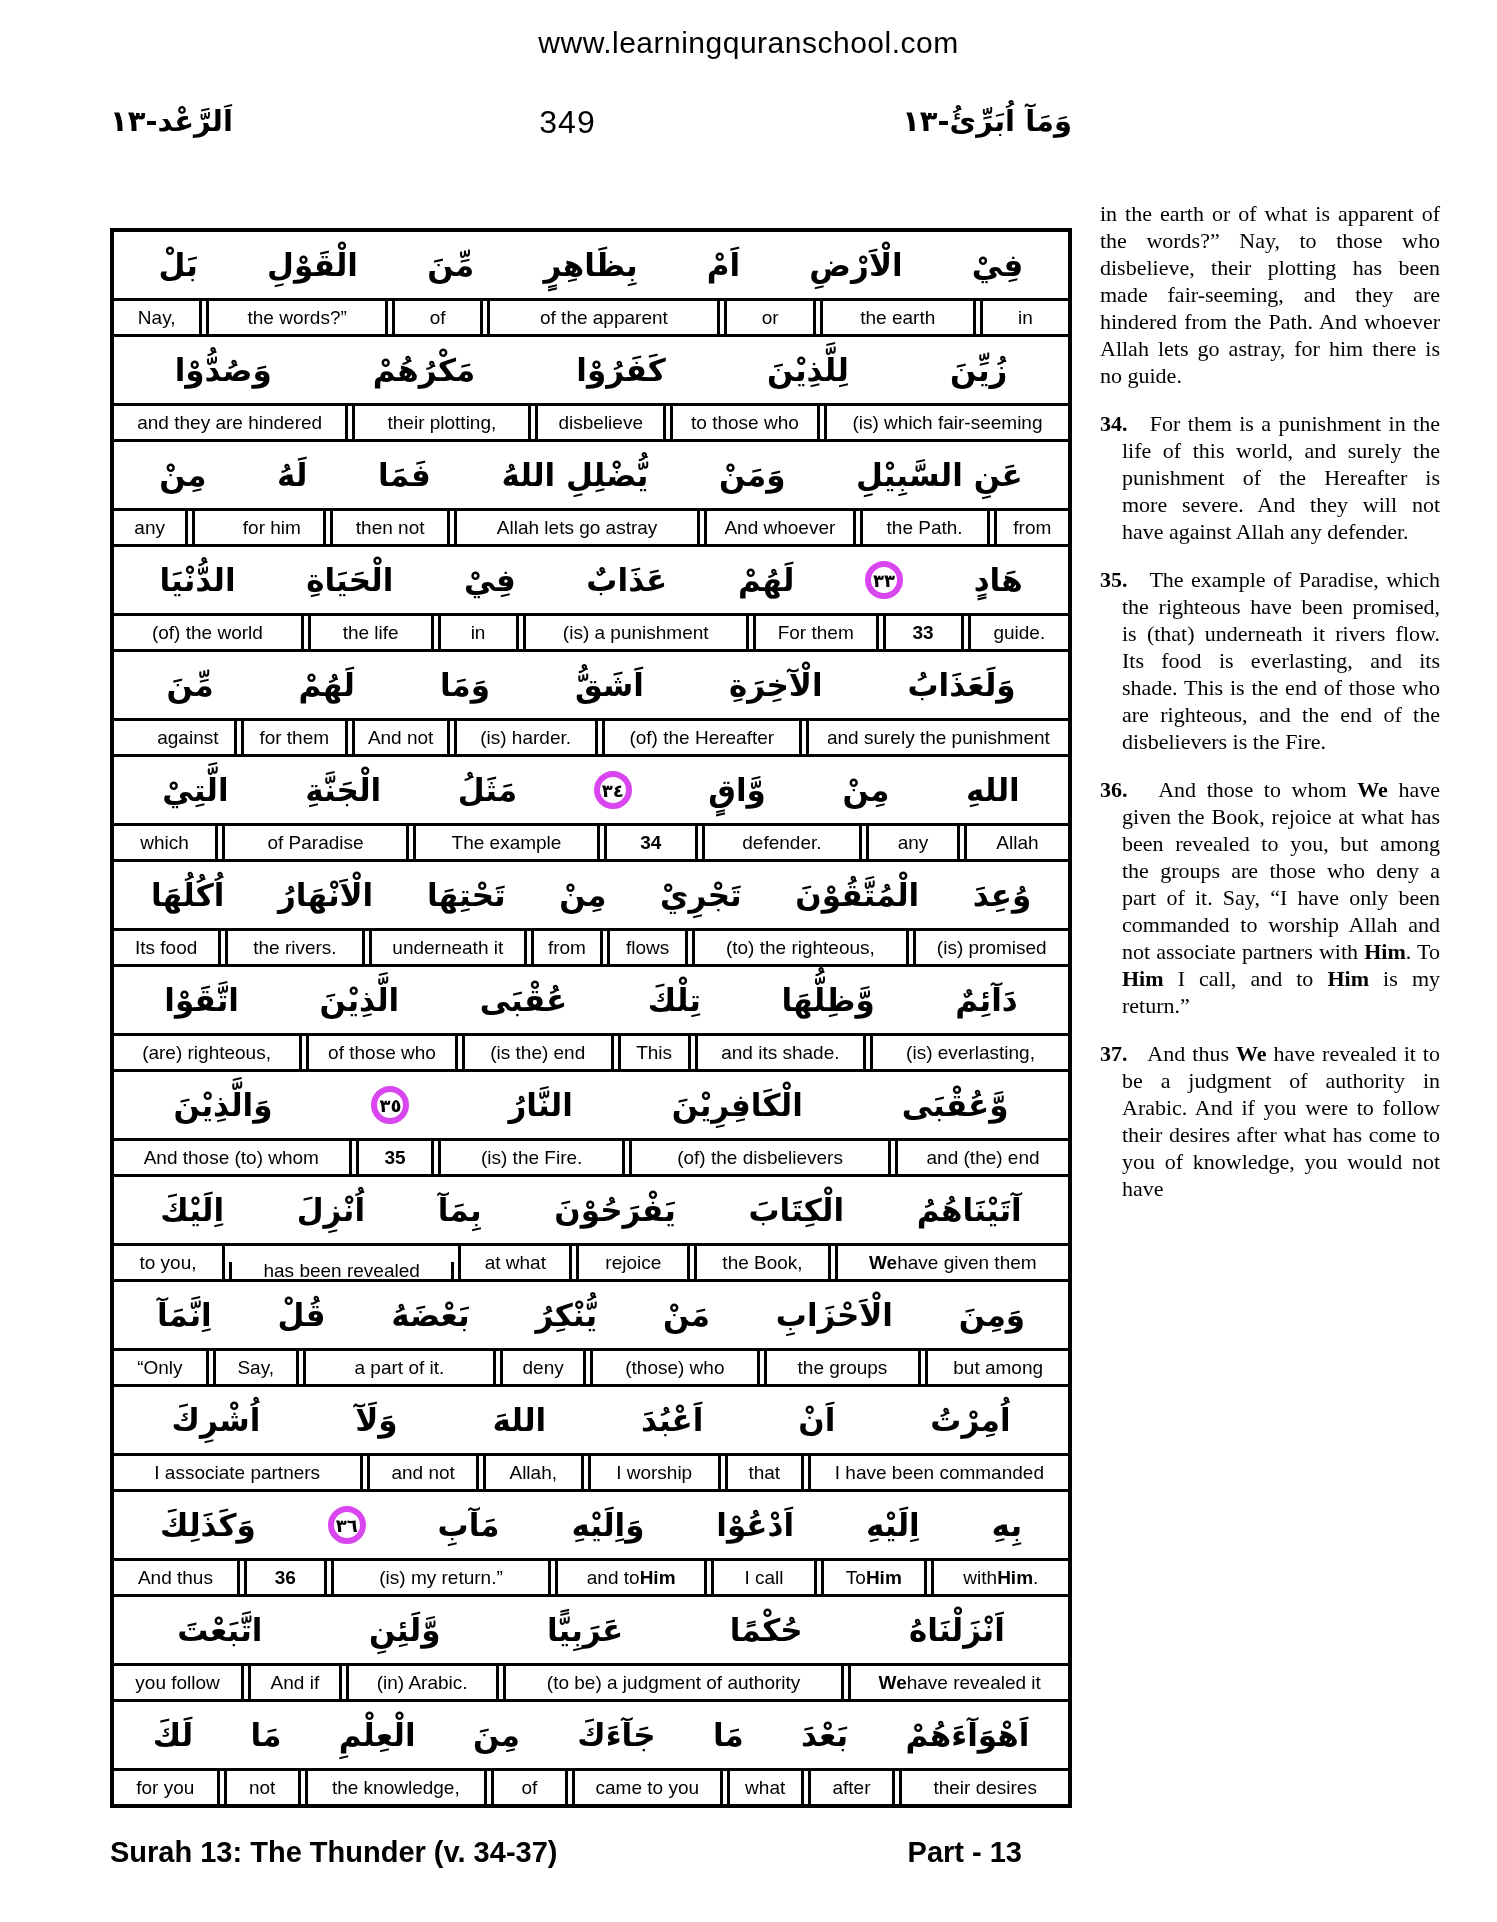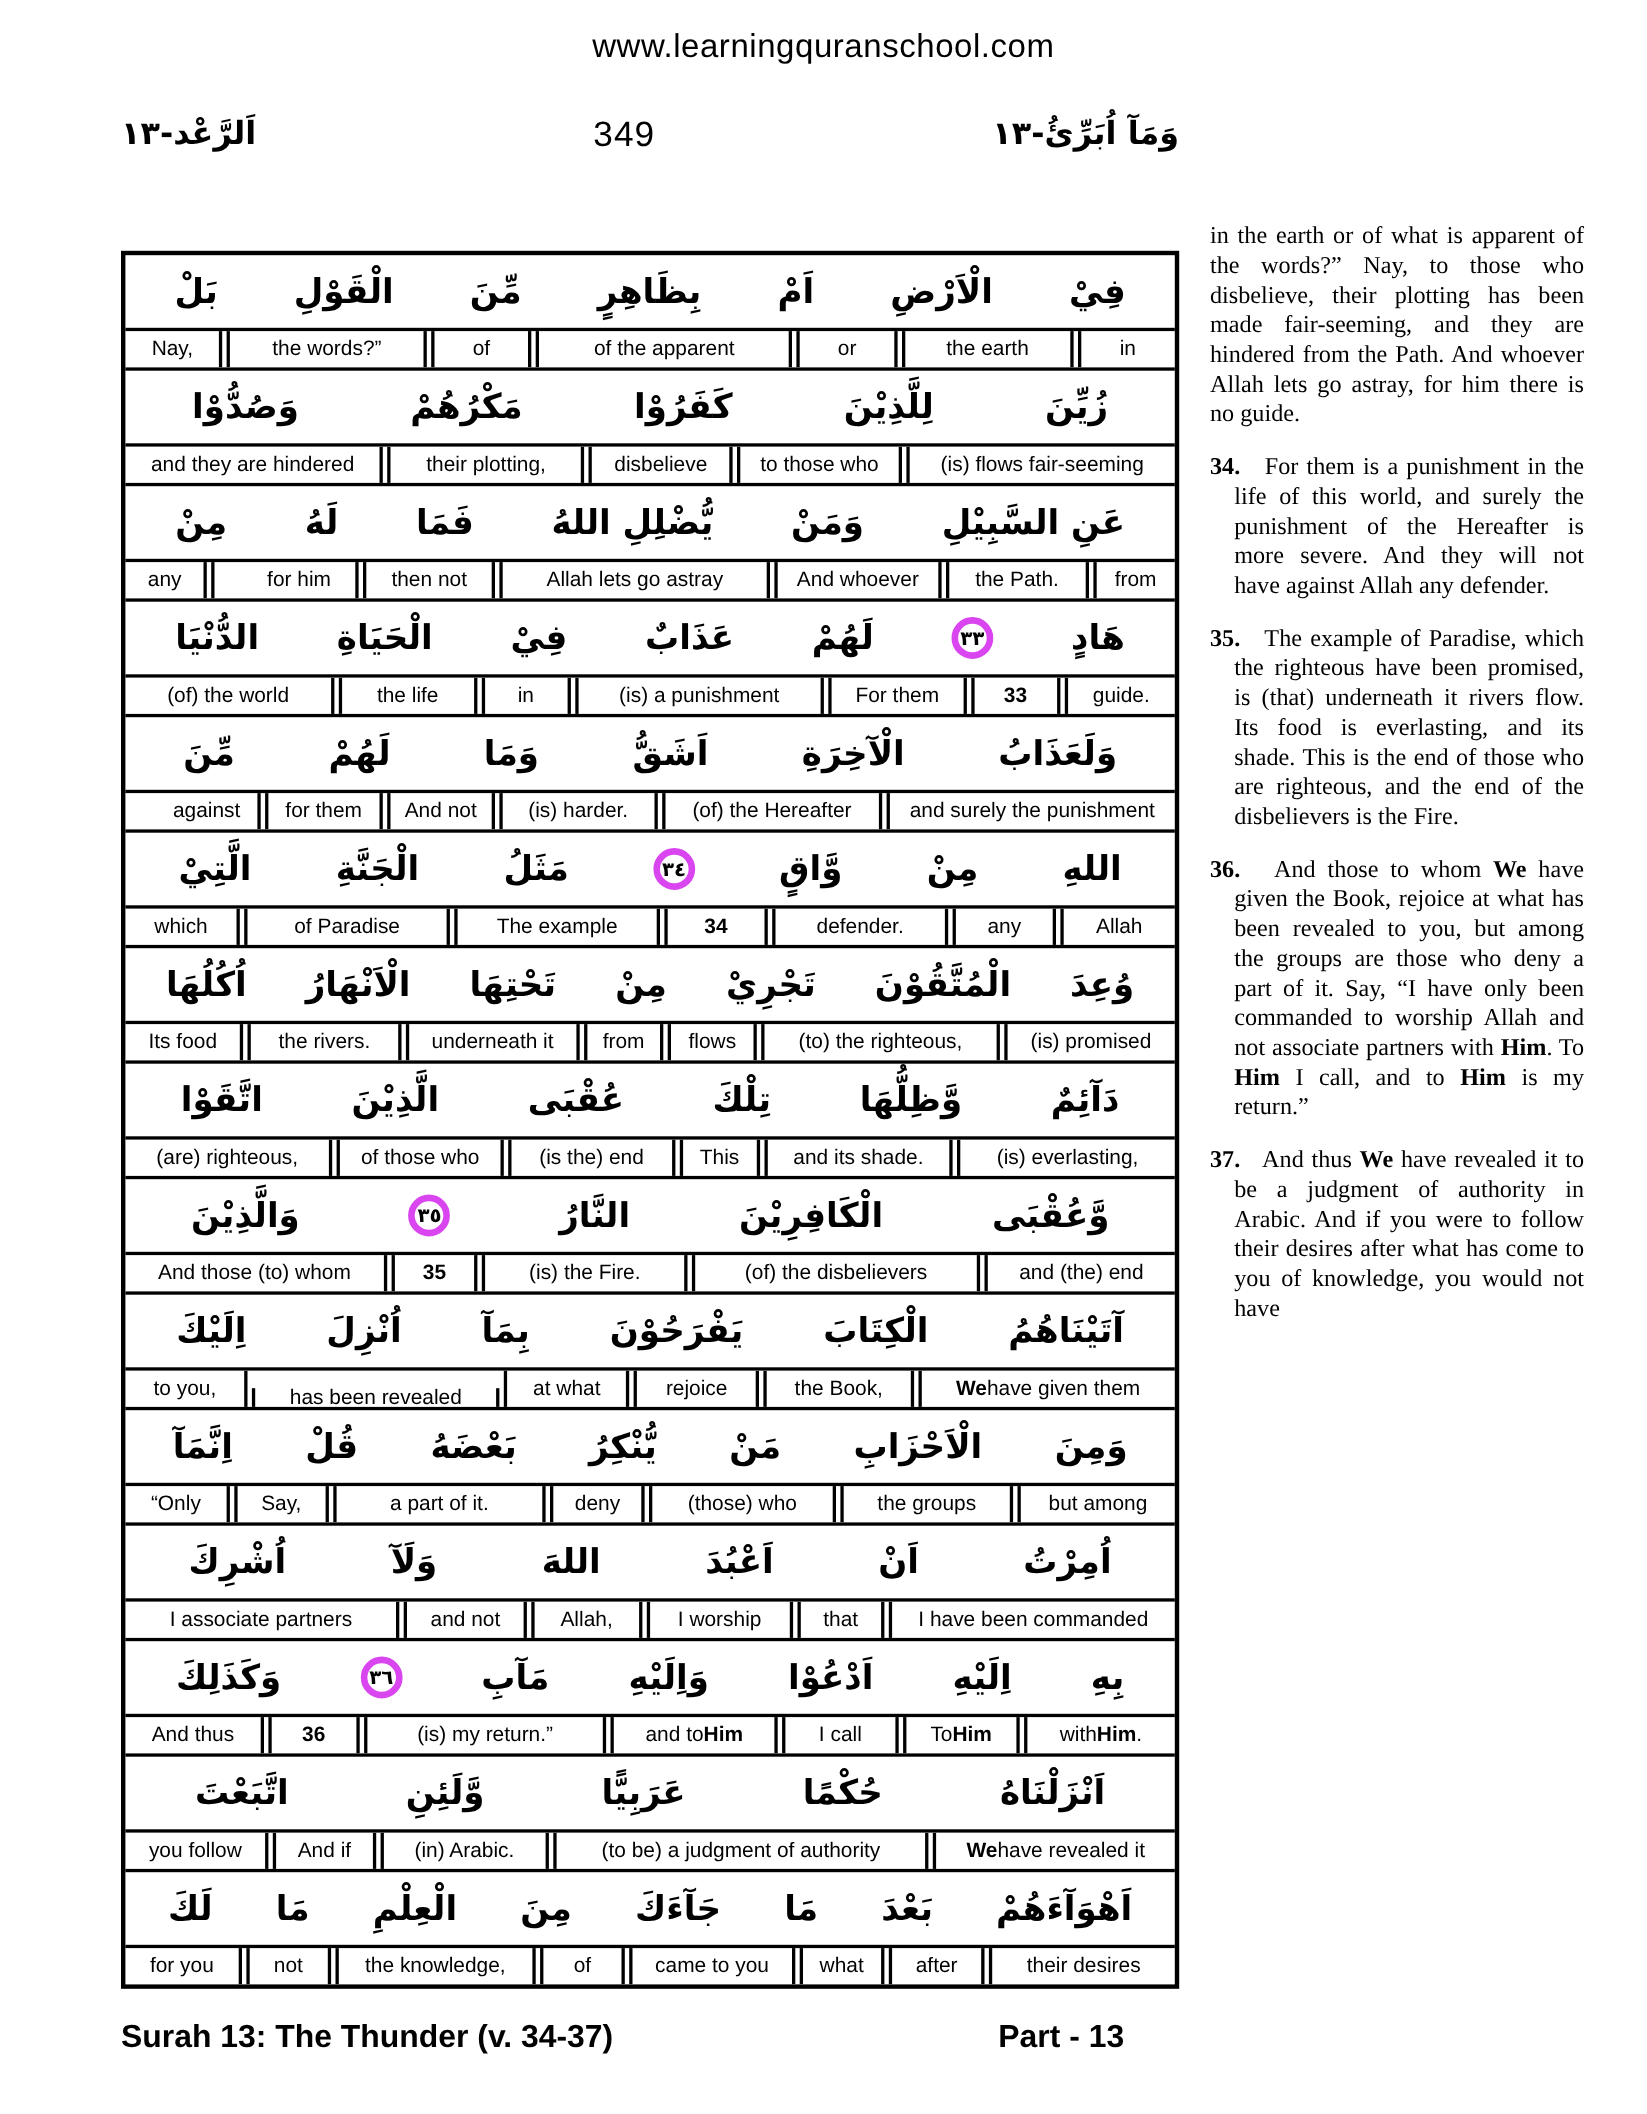--- a/index.html
+++ b/index.html
@@ -101,21 +101,21 @@
         <span class="aword">لِلَّذِيْنَ</span>
         <span class="aword">كَفَرُوْا</span>
         <span class="aword">مَكْرُهُمْ</span>
         <span class="aword">وَصُدُّوْا</span>
       </div>
       <div class="english-row">
         <div class="ecell" style="flex: 23 0 0%;">and they are hindered</div>
         <div class="ecell" style="flex: 17 0 0%;">their plotting,</div>
         <div class="ecell" style="flex: 12 0 0%;">disbelieve</div>
         <div class="ecell" style="flex: 14 0 0%;">to those who</div>
-        <div class="ecell" style="flex: 24 0 0%;">(is) flows fair-seeming</div>
+        <div class="ecell" style="flex: 24 0 0%;">(is) which fair-seeming</div>
       </div>
     </div>
     <div class="pair">
       <div class="arabic-row">
         <span class="aword">عَنِ السَّبِيْلِ</span>
         <span class="aword">وَمَنْ</span>
         <span class="aword">يُّضْلِلِ اللهُ</span>
         <span class="aword">فَمَا</span>
         <span class="aword">لَهُ</span>
         <span class="aword">مِنْ</span>

